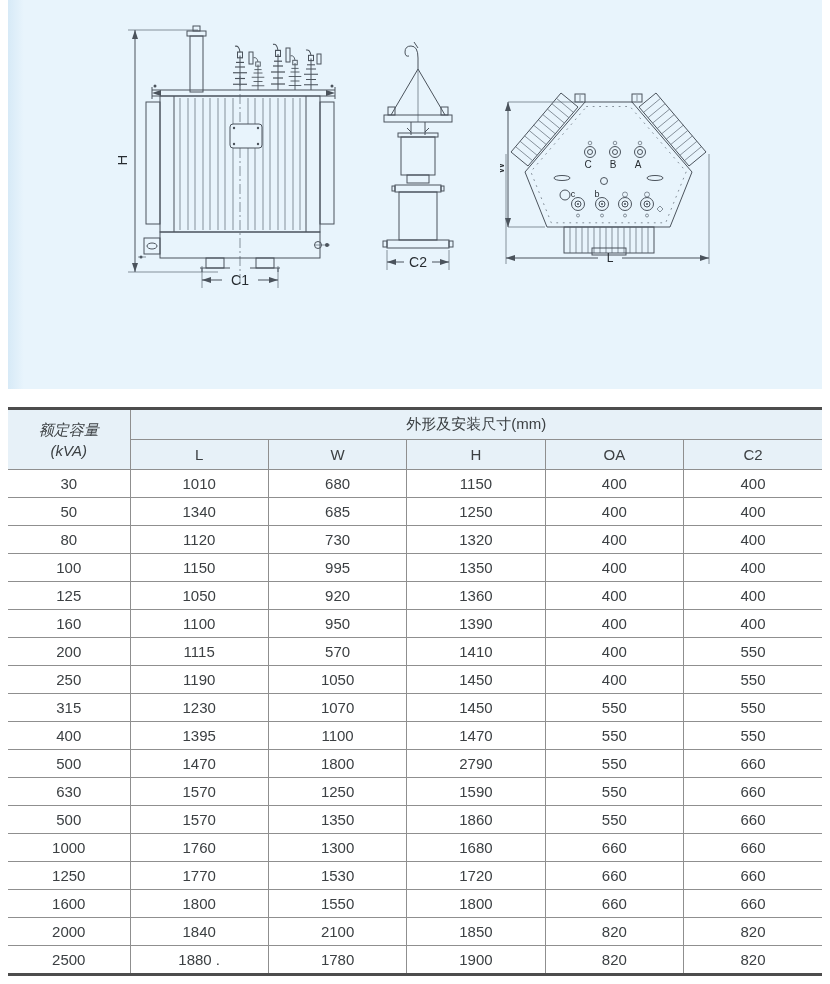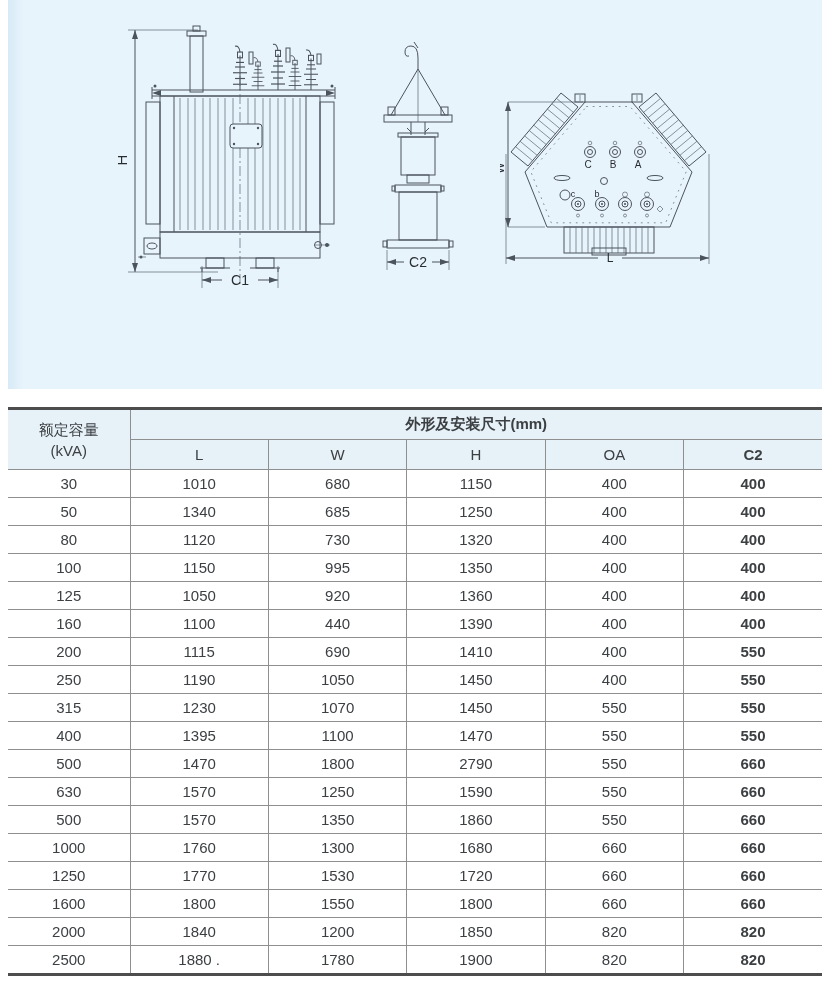--- a/index.html
+++ b/index.html
@@ -27,25 +27,25 @@
   .bushlabel-sm{font-size:9px;font-family:"Liberation Sans",sans-serif;}
 
   
   .dim-table{position:absolute;left:8px;top:407px;width:814px;
              border-collapse:collapse;table-layout:fixed;
              border-top:3px solid #4d4d4d;border-bottom:3px solid #4d4d4d;}
   .dim-table th,.dim-table td{
      border-right:1px solid #8f8f8f;border-bottom:1px solid #8f8f8f;
      text-align:center;vertical-align:middle;padding:0;
      font-size:15px;color:#3c4043;font-weight:normal;}
-  .dim-table th:last-child,.dim-table td:last-child{border-right:none;font-weight:bold;}
+  .dim-table th:last-child,.dim-table td:last-child{border-right:none;}
   .dim-table thead th{background:#e7f1f8;height:29px;}
   .dim-table tbody td{height:27px;background:#ffffff;}
   .dim-table tbody tr:last-child td{border-bottom:none;}
-  .cap-cell div{line-height:21px;}
+  .cap-cell div{line-height:21px;font-style:italic;}
 </style>
 </head>
 <body>
 
 <div id="app">
 
   <div class="panel"></div>
 
   <svg id="front-view" class="drawing" width="244" height="286" viewBox="0 0 244 286">
     <defs>
@@ -372,29 +372,29 @@
           <td>125</td>
           <td>1050</td>
           <td>920</td>
           <td>1360</td>
           <td>400</td>
           <td>400</td>
         </tr>
         <tr>
           <td>160</td>
           <td>1100</td>
-          <td>440</td>
+          <td>950</td>
           <td>1390</td>
           <td>400</td>
           <td>400</td>
         </tr>
         <tr>
           <td>200</td>
           <td>1115</td>
-          <td>690</td>
+          <td>570</td>
           <td>1410</td>
           <td>400</td>
           <td>550</td>
         </tr>
         <tr>
           <td>250</td>
           <td>1190</td>
           <td>1050</td>
           <td>1450</td>
           <td>400</td>
@@ -460,21 +460,21 @@
           <td>1600</td>
           <td>1800</td>
           <td>1550</td>
           <td>1800</td>
           <td>660</td>
           <td>660</td>
         </tr>
         <tr>
           <td>2000</td>
           <td>1840</td>
-          <td>1200</td>
+          <td>2100</td>
           <td>1850</td>
           <td>820</td>
           <td>820</td>
         </tr>
         <tr>
           <td>2500</td>
           <td>1880 .</td>
           <td>1780</td>
           <td>1900</td>
           <td>820</td>

